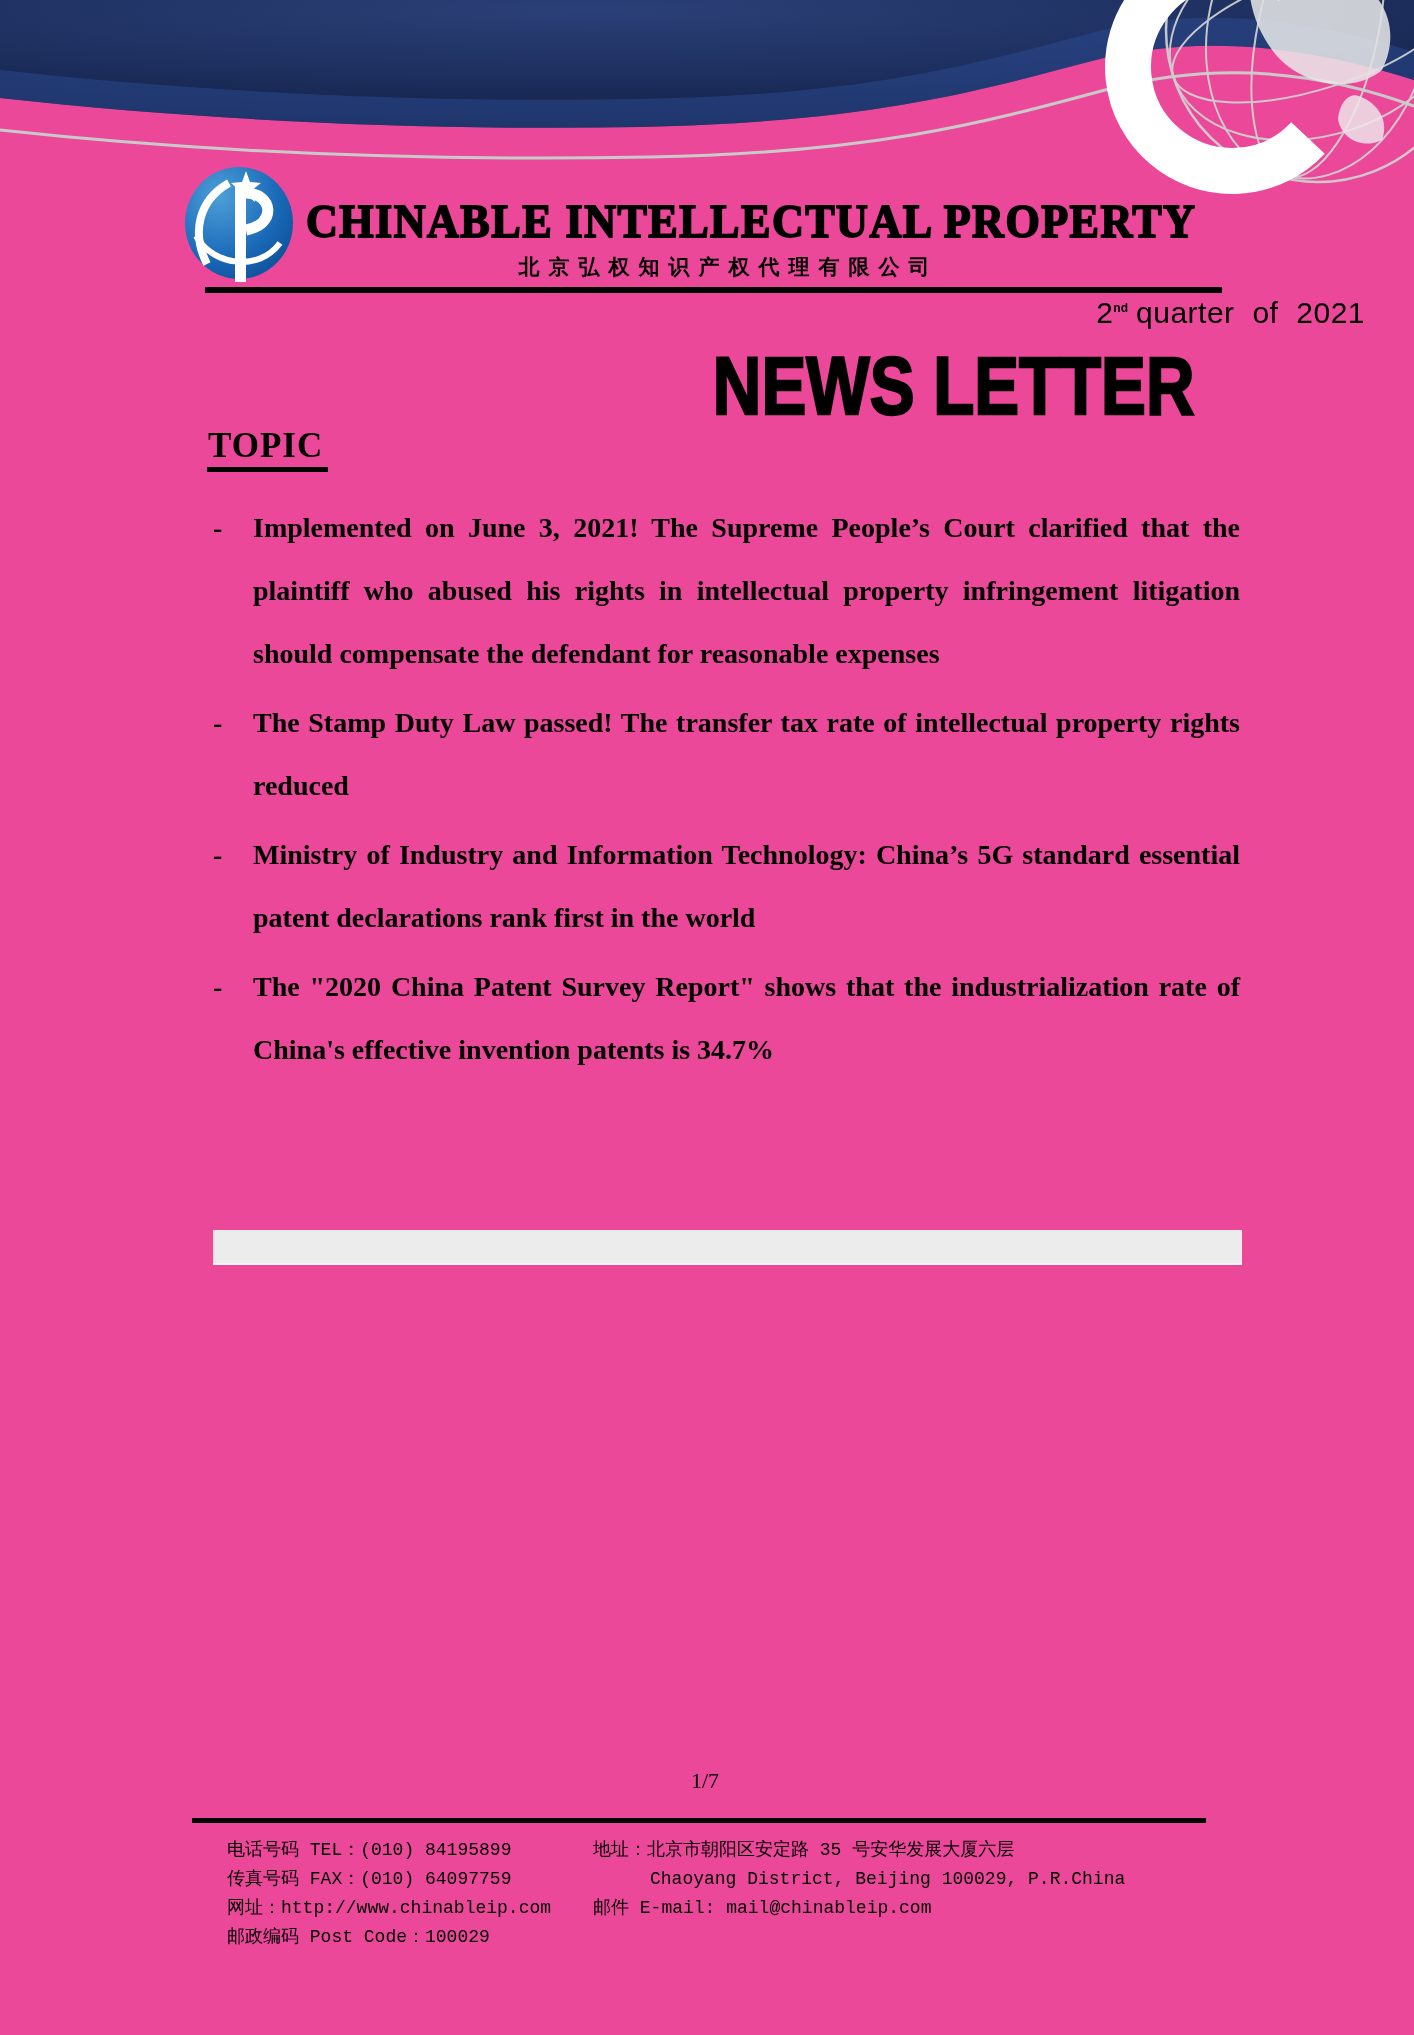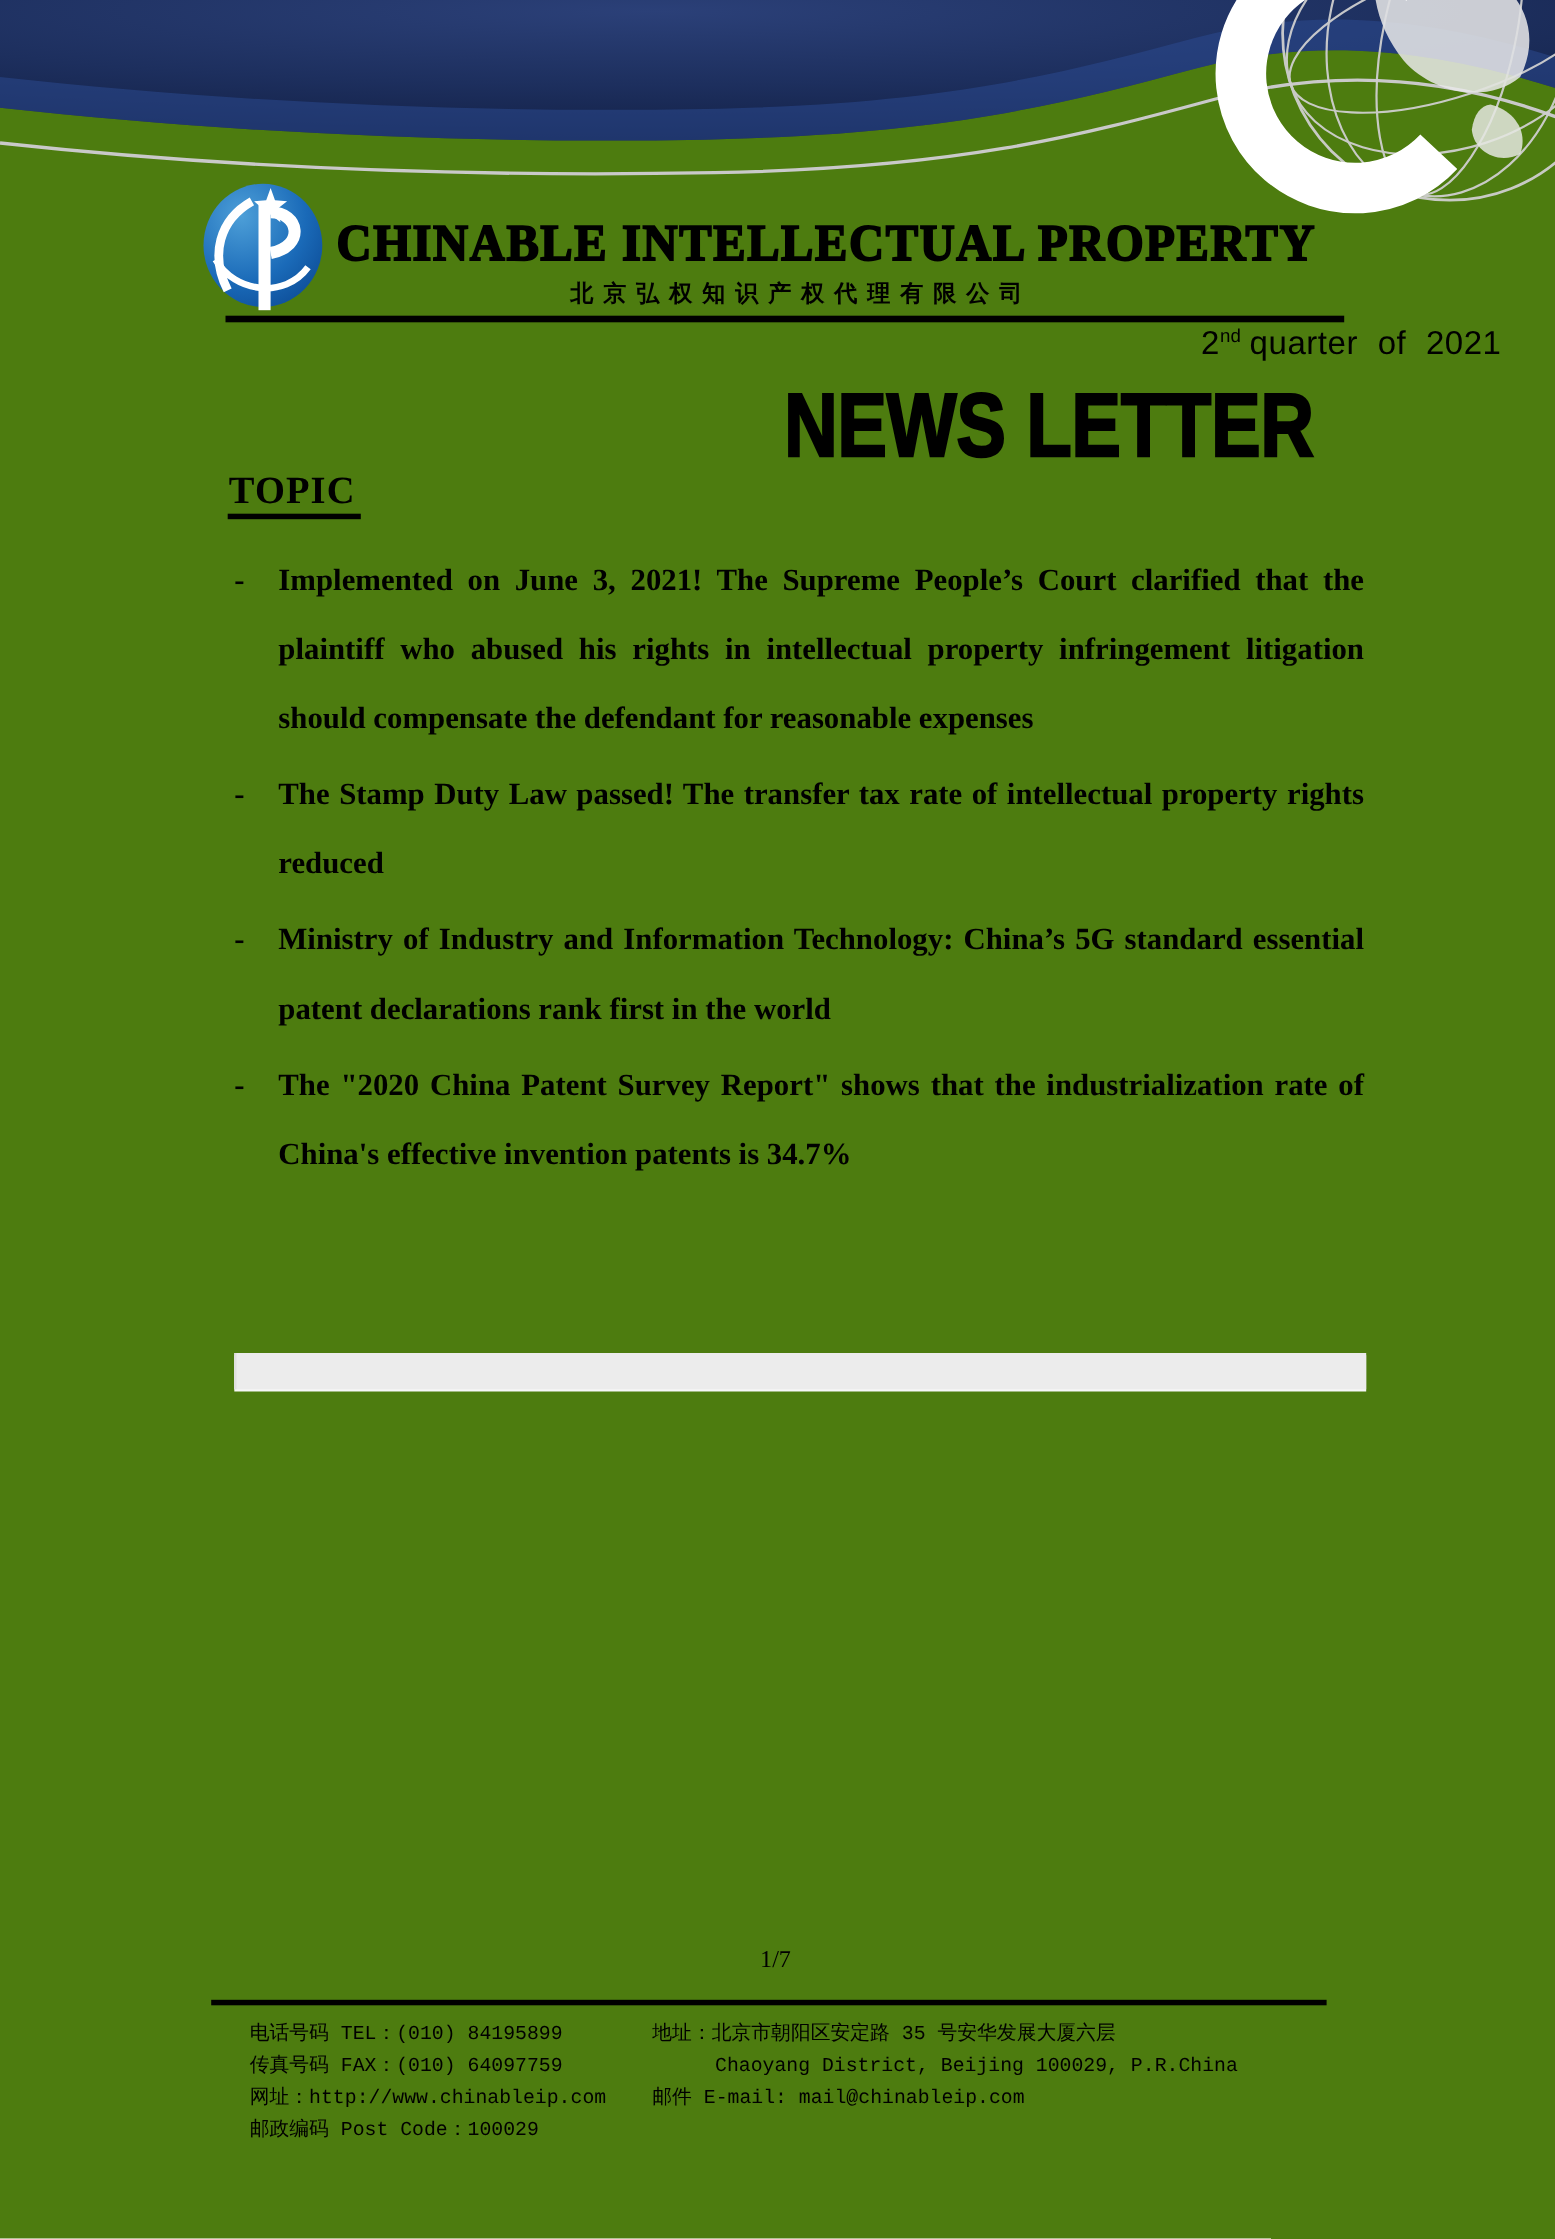--- a/index.html
+++ b/index.html
@@ -1,34 +1,34 @@
 <!DOCTYPE html>
 <html><head>
 <meta charset="utf-8">
 <style>
   html,body{margin:0;padding:0;background:#fff;}
-  .page{position:relative;width:1414px;height:2035px;background:#4d7c0f;overflow:hidden;
+  .page{position:relative;width:1414px;height:2035px;background:#ec4899;overflow:hidden;
         font-family:"Liberation Serif",serif;color:#000;}
 
   
   .banner{position:absolute;left:0;top:0;display:block;}
 
   
   .logo{position:absolute;left:183px;top:166px;width:112px;height:118px;}
 
   
   .company-name{position:absolute;left:306px;top:194px;width:845px;white-space:nowrap;
       font-family:"Liberation Serif",serif;font-weight:900;font-size:45px;letter-spacing:1.5px;
       -webkit-text-stroke:1.7px #000;transform:scale(0.98,1.04);transform-origin:left top;}
   .company-cn{position:absolute;left:306px;top:253px;width:845px;text-align:center;
       font-family:"DejaVu Sans",sans-serif;font-weight:bold;font-size:21px;letter-spacing:9px;}
   .rule-top{position:absolute;left:205px;top:287px;width:1017px;height:6px;background:#000;}
   .quarter{position:absolute;top:296px;right:49px;font-family:"Liberation Sans",sans-serif;
       font-size:30px;letter-spacing:.5px;word-spacing:9px;}
-  .quarter .ord{font-size:17px;vertical-align:11px;letter-spacing:0;}
+  .quarter .ord{font-size:12px;vertical-align:11px;letter-spacing:0;font-weight:bold;}
   .quarter .rest{margin-left:8px;text-align:right;}
 
   
   .newsletter{position:absolute;left:207px;top:346px;width:1033px;text-align:right;}
   .newsletter span{display:inline-block;font-family:"Liberation Sans",sans-serif;font-weight:900;
       font-size:80px;line-height:1;-webkit-text-stroke:2.4px #000;letter-spacing:0;
       transform:scale(0.84,1.02);transform-origin:center top;}
 
   
   .topic-head{position:absolute;left:207px;top:426px;display:inline-block;

